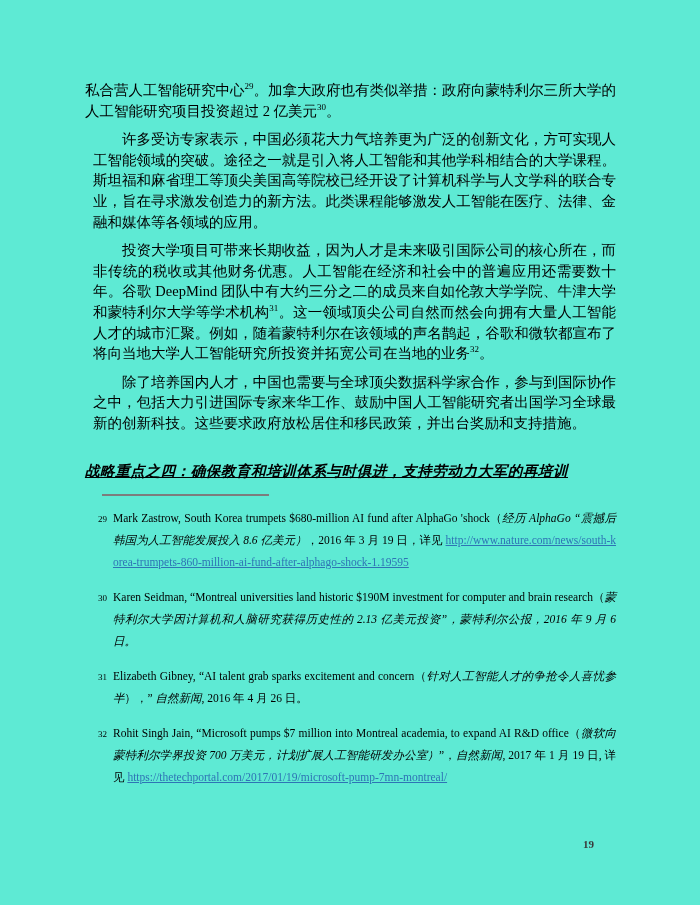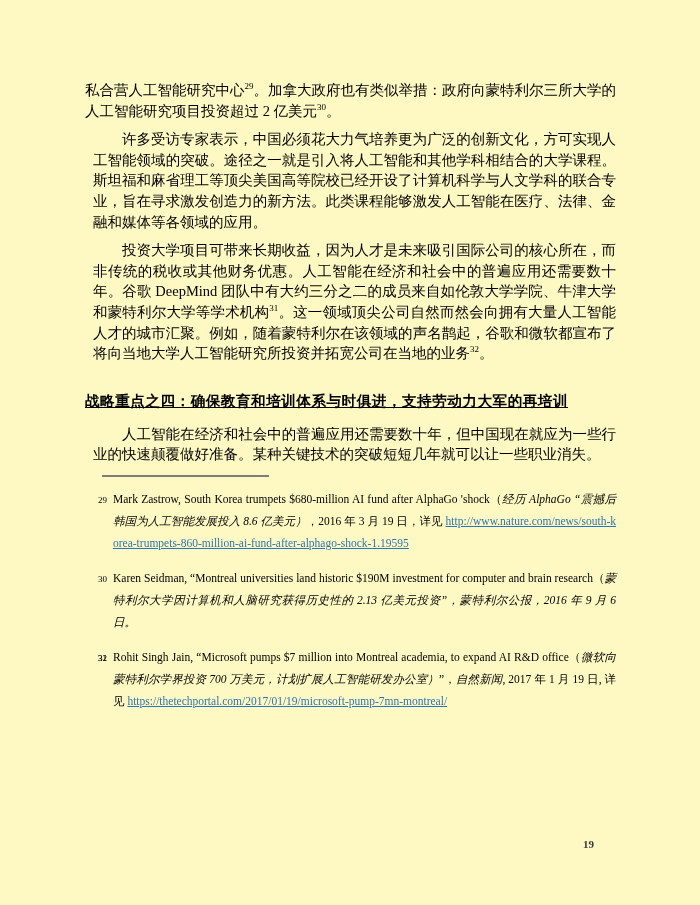--- a/index.html
+++ b/index.html
@@ -1,32 +1,32 @@
 <!DOCTYPE html>
 <html><head>
 <meta charset="utf-8">
 <style>
   * { margin:0; padding:0; box-sizing:border-box; }
   html,body { background:#ffffff; }
   .page {
     position:relative; width:700px; height:905px; margin:0 auto;
-    background:#fef9c3; color:#000;
+    background:#5eead4; color:#000;
     font-family:"Liberation Serif","DejaVu Serif",serif;
     overflow:hidden;
   }
   .content { position:absolute; left:85px; top:80px; width:531px; }
   .para {
     font-size:14.5px; line-height:20.6px;
     text-align:justify; text-justify:inter-ideograph;
     margin-bottom:8px;
   }
   .indent { text-indent:2em;margin-left:8px; }
   .heading {
     font-size:14.6px; line-height:21px;
-    font-weight:bold; text-decoration:underline;
+    font-weight:bold; font-style:italic; text-decoration:underline;
     margin-top:27px; margin-bottom:12px;
     letter-spacing:0.5px;
   }
   .fn-area { margin-top:10px; }
   .separator {
     width:167px; height:0;
     border-top:2px solid #7d7d7d;
     margin-left:17px; margin-bottom:11px;
   }
   .footnote {
@@ -44,38 +44,38 @@
 
 <div class="page">
   <div class="content">
 
     <p class="para"><span>私合营人工智能研究中心</span><sup class="sup">29</sup><span>。加拿大政府也有类似举措：政府向蒙特利尔三所大学的人工智能研究项目投资超过 2 亿美元</span><sup class="sup">30</sup><span>。</span></p>
 
     <p class="para indent">许多受访专家表示，中国必须花大力气培养更为广泛的创新文化，方可实现人工智能领域的突破。途径之一就是引入将人工智能和其他学科相结合的大学课程。斯坦福和麻省理工等顶尖美国高等院校已经开设了计算机科学与人文学科的联合专业，旨在寻求激发创造力的新方法。此类课程能够激发人工智能在医疗、法律、金融和媒体等各领域的应用。</p>
 
     <p class="para indent"><span>投资大学项目可带来长期收益，因为人才是未来吸引国际公司的核心所在，而非传统的税收或其他财务优惠。人工智能在经济和社会中的普遍应用还需要数十年。谷歌 DeepMind 团队中有大约三分之二的成员来自如伦敦大学学院、牛津大学和蒙特利尔大学等学术机构</span><sup class="sup">31</sup><span>。这一领域顶尖公司自然而然会向拥有大量人工智能人才的城市汇聚。例如，随着蒙特利尔在该领域的声名鹊起，谷歌和微软都宣布了将向当地大学人工智能研究所投资并拓宽公司在当地的业务</span><sup class="sup">32</sup><span>。</span></p>
 
+    <p class="para indent">除了培养国内人才，中国也需要与全球顶尖数据科学家合作，参与到国际协作之中，包括大力引进国际专家来华工作、鼓励中国人工智能研究者出国学习全球最新的创新科技。这些要求政府放松居住和移民政策，并出台奖励和支持措施。</p>
 
     <h2 class="heading">战略重点之四：确保教育和培训体系与时俱进，支持劳动力大军的再培训</h2>
 
-    <p class="para indent">人工智能在经济和社会中的普遍应用还需要数十年，但中国现在就应为一些行业的快速颠覆做好准备。某种关键技术的突破短短几年就可以让一些职业消失。</p>
 
     <div class="fn-area">
       <div class="separator"></div>
 
       <div class="footnote">
         <span class="fn-num">29</span><span><span>Mark Zastrow, South Korea trumpets $680-million AI fund after AlphaGo 'shock（</span><i>经历 AlphaGo “震撼后韩国为人工智能发展投入 8.6 亿美元）</i><span>，2016 年 3 月 19 日，详见 </span><a class="link">http://www.nature.com/news/south-korea-trumpets-860-million-ai-fund-after-alphago-shock-1.19595</a></span>
       </div>
 
       <div class="footnote">
         <span class="fn-num">30</span><span><span>Karen Seidman, “Montreal universities land historic $190M investment for computer and brain research（</span><i>蒙特利尔大学因计算机和人脑研究获得历史性的 2.13 亿美元投资”，蒙特利尔公报，2016 年 9 月 6 日。</i></span>
       </div>
 
       <div class="footnote">
-        <span class="fn-num">31</span>
+        <span class="fn-num">31</span><span><span>Elizabeth Gibney, “AI talent grab sparks excitement and concern（</span><i>针对人工智能人才的争抢令人喜忧参半</i><span>），” </span><i>自然新闻</i><span>, 2016 年 4 月 26 日。</span></span>
       </div>
 
       <div class="footnote">
         <span class="fn-num">32</span><span><span>Rohit Singh Jain, “Microsoft pumps $7 million into Montreal academia, to expand AI R&amp;D office（</span><i>微软向蒙特利尔学界投资 700 万美元，计划扩展人工智能研发办公室）</i><span>”，</span><i>自然新闻</i><span>, 2017 年 1 月 19 日, 详见 </span><a class="link">https://thetechportal.com/2017/01/19/microsoft-pump-7mn-montreal/</a></span>
       </div>
     </div>
 
   </div>
 
   <div class="page-num">19</div>

